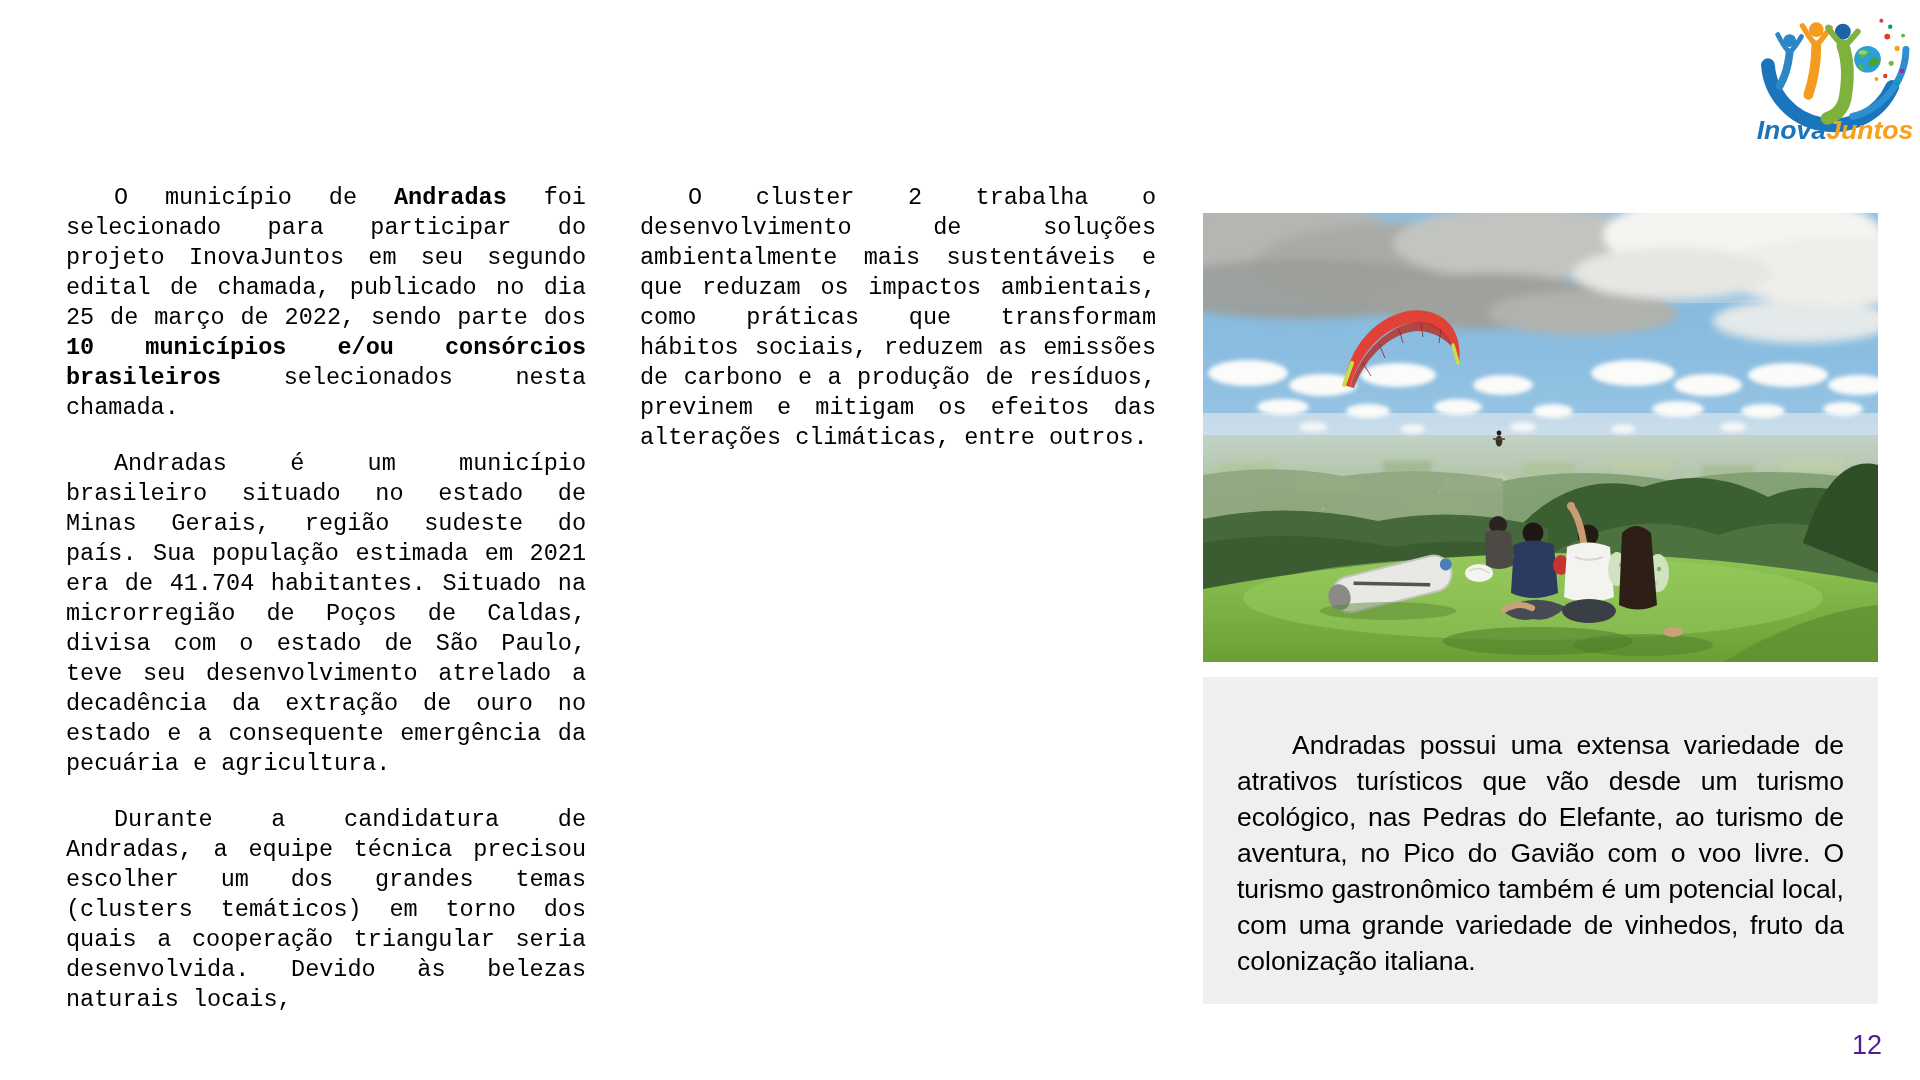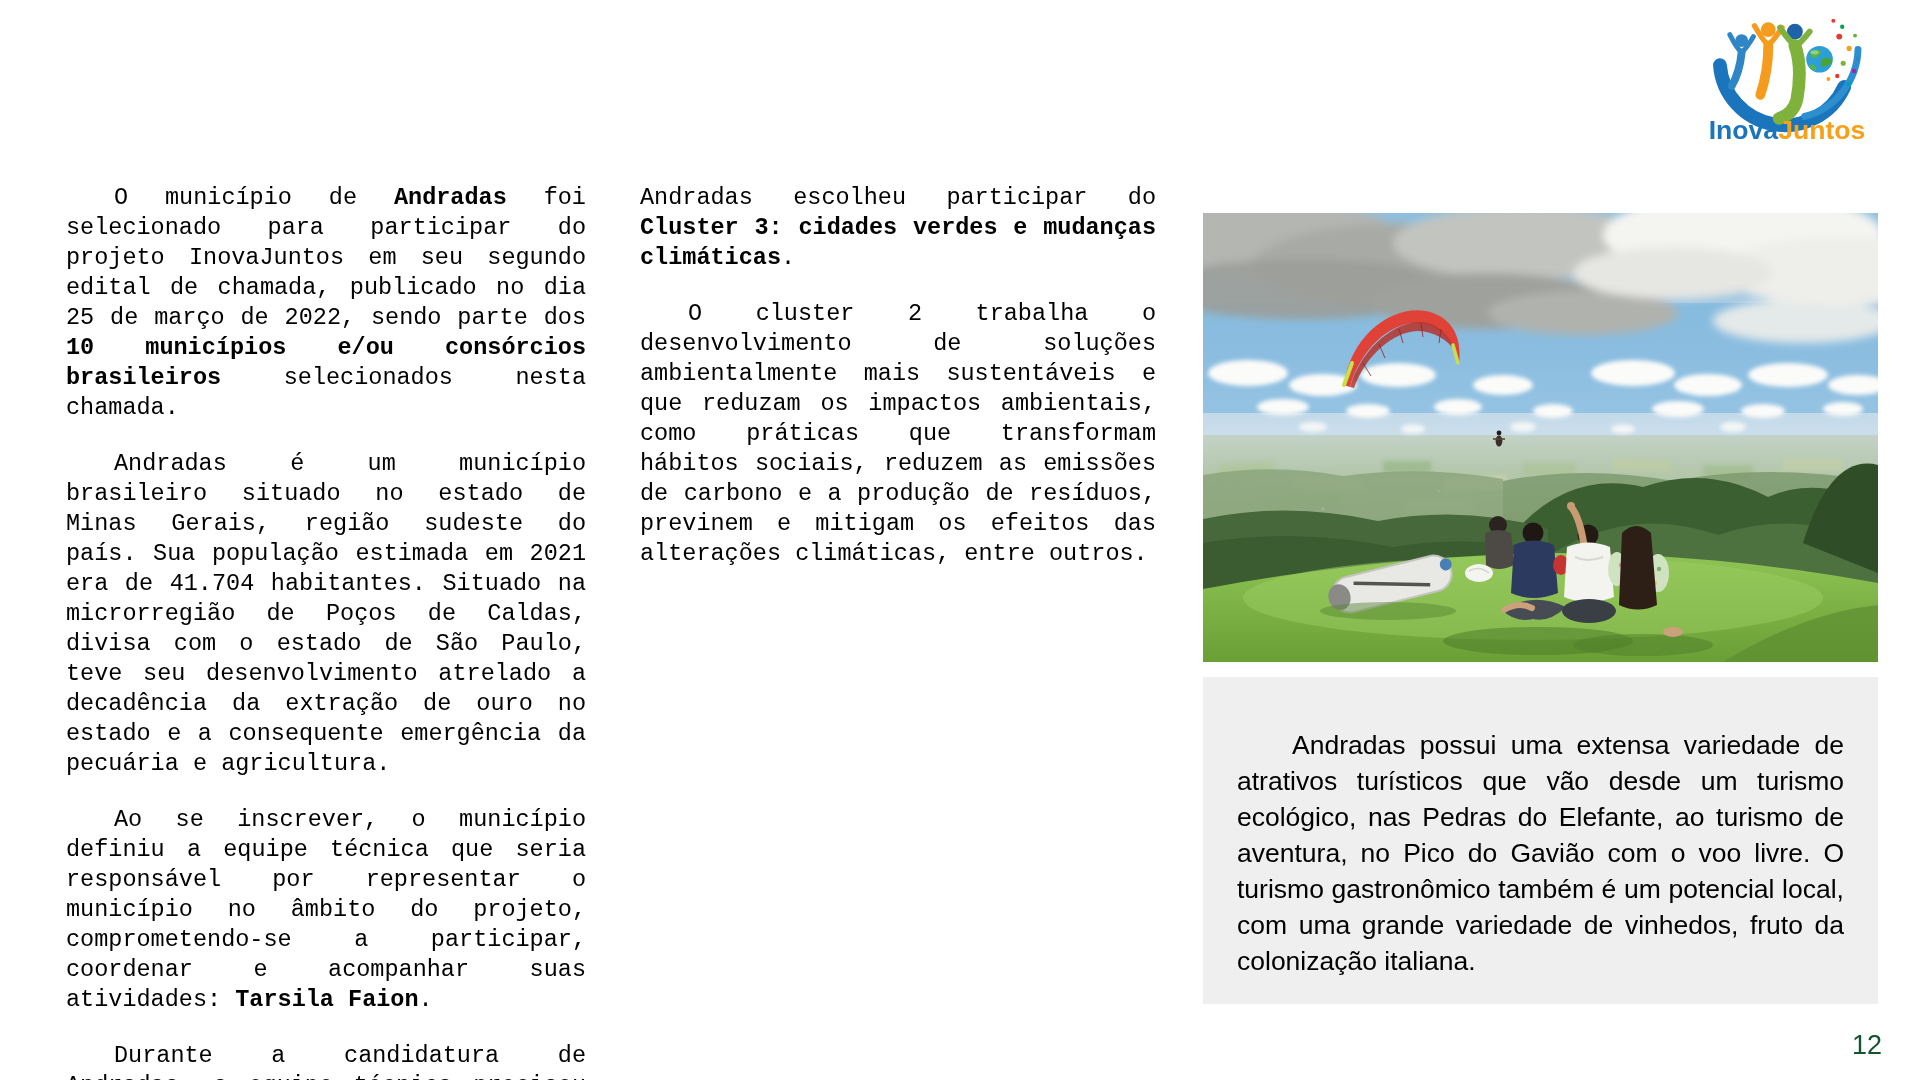--- a/index.html
+++ b/index.html
@@ -46,27 +46,27 @@
     text-align:justify;
   }
   .caption-box p.para{margin:0;}
   .caption-box p.para.indent{text-indent:55px;}
 
   .page-number{
     position:absolute;
     top:1030px;right:38px;
     font-family:"Liberation Sans",sans-serif;
     font-size:27px;
-    color:#14532d;
+    color:#4c1d95;
   }
 
   .logo{
     position:absolute;
-    left:1708px;top:8px;
-    width:158px;height:140px;
+    left:1756px;top:8px;
+    width:158px;height:140px;font-style:italic;
   }
   .logo svg{display:block;width:100%;height:100%;}
 </style>
 </head>
 <body>
 
 <div class="logo">
   <svg viewBox="0 0 160 142">
 
     <path d="M 12,58 A 66 66 0 0 0 138,80" fill="none" stroke="#1b75bc" stroke-width="14" stroke-linecap="round"></path>
@@ -115,26 +115,24 @@
       <circle cx="122" cy="72" r="2" fill="#f5a11a"></circle>
     </g>
 
     <text x="80" y="133" text-anchor="middle" font-family="Liberation Sans, sans-serif" font-size="27" font-weight="bold"><tspan fill="#1b75bc">Inova</tspan><tspan fill="#f7a11a">Juntos</tspan></text>
   </svg>
 </div>
 
 <div class="col left-col">
     <p class="para indent"><span>O município de </span><span class="b">Andradas</span><span> foi selecionado para participar do projeto InovaJuntos em seu segundo edital de chamada, publicado no dia 25 de março de 2022, sendo parte dos </span><span class="b">10 municípios e/ou consórcios brasileiros</span><span> selecionados nesta chamada.</span></p>
     <p class="para indent"><span>Andradas é um município brasileiro situado no estado de Minas Gerais, região sudeste do país. Sua população estimada em 2021 era de 41.704 habitantes. Situado na microrregião de Poços de Caldas, divisa com o estado de São Paulo, teve seu desenvolvimento atrelado a decadência da extração de ouro no estado e a consequente emergência da pecuária e agricultura.</span></p>
-    <p class="para indent"><span>Ao se inscrever, o município definiu a equipe técnica que seria responsável por representar o município no âmbito do projeto, comprometendo-se a participar, coordenar e acompanhar suas atividades: </span><span class="b">Tarsila Faion</span><span>.</span></p>
     <p class="para indent"><span>Durante a candidatura de Andradas, a equipe técnica precisou escolher um dos grandes temas (clusters temáticos) em torno dos quais a cooperação triangular seria desenvolvida. Devido às belezas naturais locais,</span></p>
   </div>
 
 <div class="col mid-col">
-    <p class="para"><span>Andradas escolheu participar do </span><span class="b">Cluster 3: cidades verdes e mudanças climáticas</span><span>.</span></p>
     <p class="para indent"><span>O cluster 2 trabalha o desenvolvimento de soluções ambientalmente mais sustentáveis e que reduzam os impactos ambientais, como práticas que transformam hábitos sociais, reduzem as emissões de carbono e a produção de resíduos, previnem e mitigam os efeitos das alterações climáticas, entre outros.</span></p>
   </div>
 
 <div class="photo-wrap">
   <svg viewBox="0 0 675 449" preserveAspectRatio="none">
     <defs>
       <linearGradient id="sky" x1="0" y1="0" x2="0" y2="1">
         <stop offset="0" stop-color="#8fbede"></stop>
         <stop offset="0.55" stop-color="#aecde5"></stop>
         <stop offset="1" stop-color="#d9e6ee"></stop>

